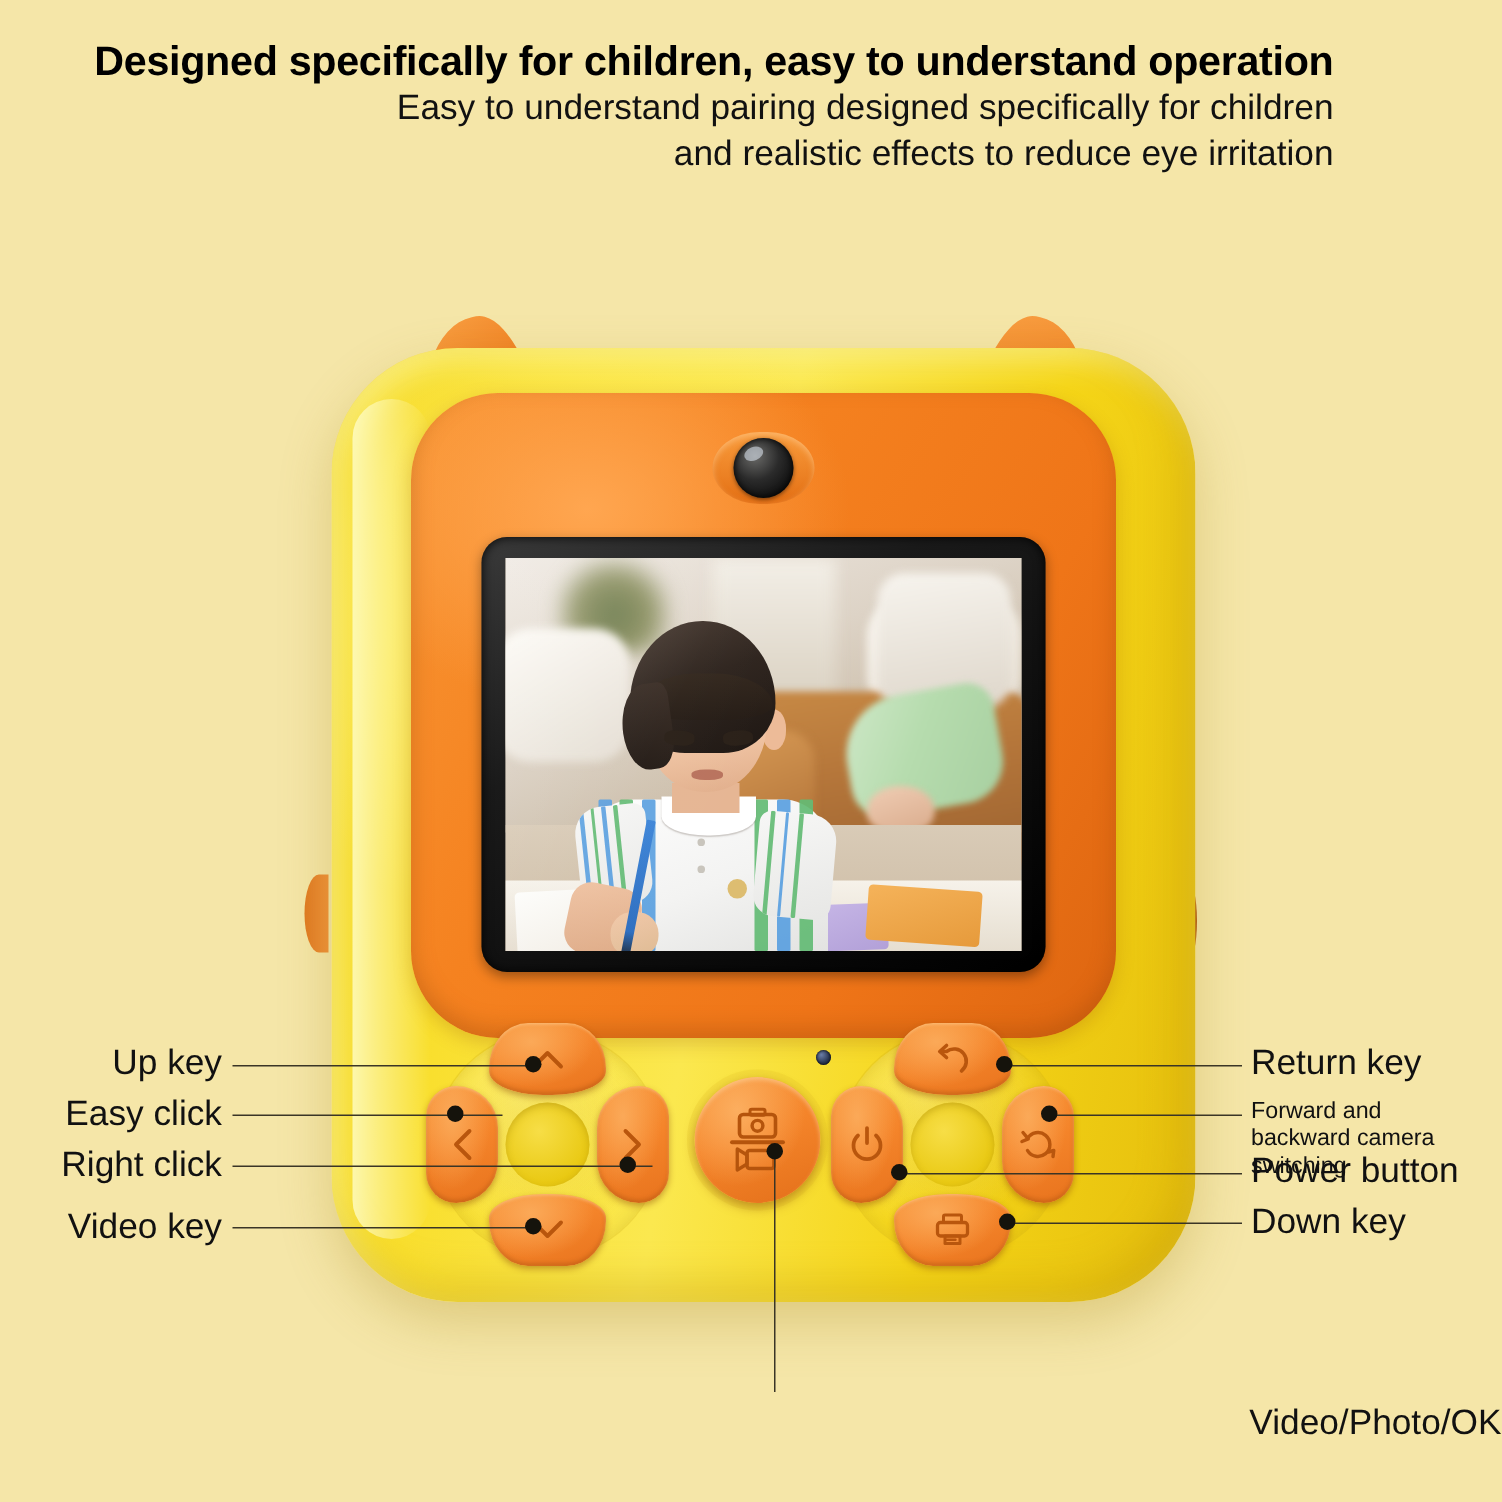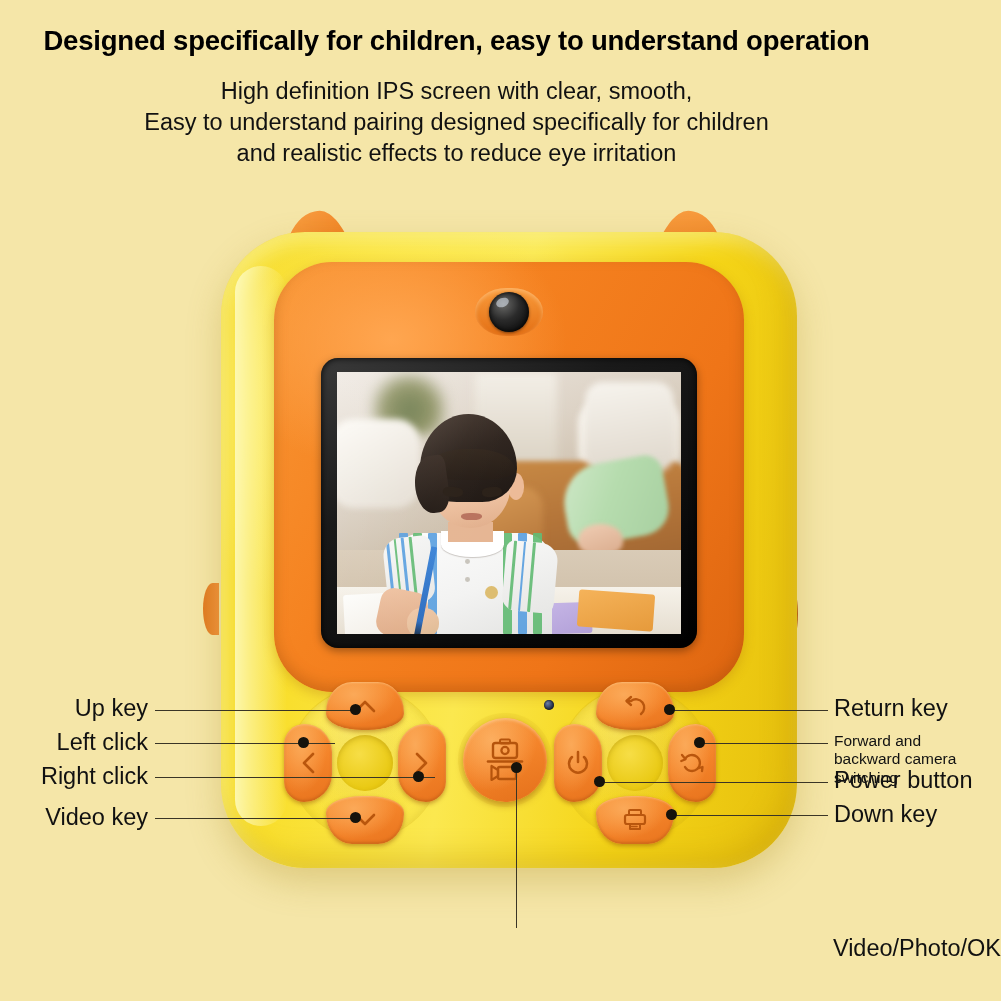--- a/index.html
+++ b/index.html
@@ -5,21 +5,21 @@
   * { margin:0; padding:0; box-sizing:border-box; }
   html, body { width:1001px; height:1001px; overflow:hidden; }
   body {
     background:#f5e6a8;
     font-family:"Liberation Sans", sans-serif;
     position:relative;
     color:#1a1a1a;
   }
 
   
-  #headings { position:absolute; left:12px; top:0; width:889px; text-align:center; }
+  #headings { position:absolute; left:0; top:0; width:889px; text-align:right; }
   #title {
     font-size:27.5px; font-weight:bold; letter-spacing:-0.2px;
     line-height:1.1; padding-top:26px; white-space:nowrap; color:#000;
   }
   .sub {
     font-size:23.5px; line-height:1.32; color:#111; white-space:nowrap;
   }
   #sub1 { padding-top:20px; }
 
   
@@ -269,21 +269,20 @@
   }
   .label-sm { font-size:15.5px; line-height:1.18; white-space:normal; width:150px; }
   .label-r { text-align:left; }
   .label-l { text-align:right; }
 </style>
 </head>
 <body>
 
 <div id="headings">
   <div id="title">Designed specifically for children, easy to understand operation</div>
-  <div id="sub1" class="sub">High definition IPS screen with clear, smooth,</div>
   <div class="sub">Easy to understand pairing designed specifically for children</div>
   <div class="sub">and realistic effects to reduce eye irritation</div>
 </div>
 
 <div id="camera-stage">
 
   <div class="ear" id="ear-left"></div>
   <div class="ear" id="ear-right"></div>
 
   <div class="side-nub" id="nub-left"></div>
@@ -457,21 +456,21 @@
 <div class="lead" style="left:600px; top:782px; width:228px;"></div>
 <div class="dot" style="left:594px; top:776px;"></div>
 
 <div class="lead" style="left:672px; top:815px; width:156px;"></div>
 <div class="dot" style="left:666px; top:809px;"></div>
 
 <div class="lead-v" style="left:516px; top:768px; height:160px;"></div>
 <div class="dot" style="left:511px; top:762px;"></div>
 
 <div class="label label-l" style="left:0;   top:695px; width:148px;">Up key</div>
-<div class="label label-l" style="left:0;   top:729px; width:148px;">Left click</div>
+<div class="label label-l" style="left:0;   top:729px; width:148px;">Easy click</div>
 <div class="label label-l" style="left:0;   top:763px; width:148px;">Right click</div>
 <div class="label label-l" style="left:0;   top:804px; width:148px;">Video key</div>
 
 <div class="label label-r" style="left:834px; top:695px;">Return key</div>
 <div class="label label-r label-sm" style="left:834px; top:732px;">Forward and backward camera switching</div>
 <div class="label label-r" style="left:834px; top:767px;">Power button</div>
 <div class="label label-r" style="left:834px; top:801px;">Down key</div>
 
 <div class="label" style="left:0; top:935px; width:1001px; text-align:right;">Video/Photo/OK</div>
 

